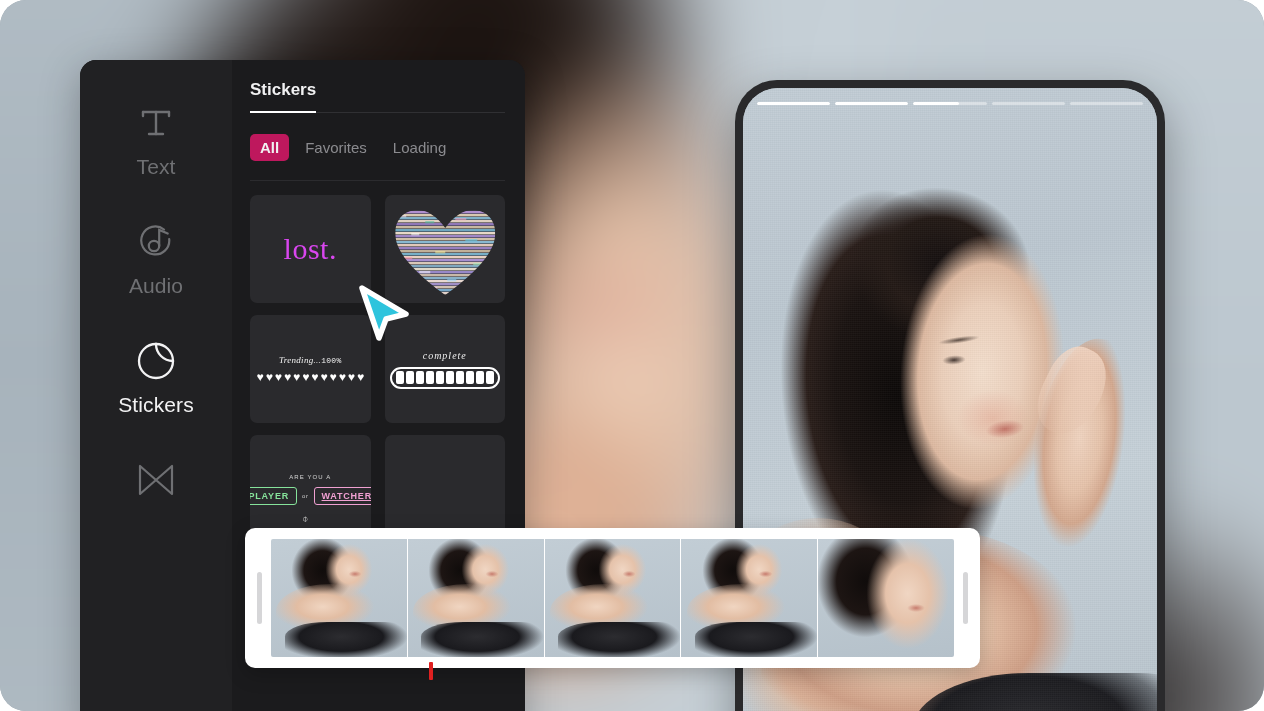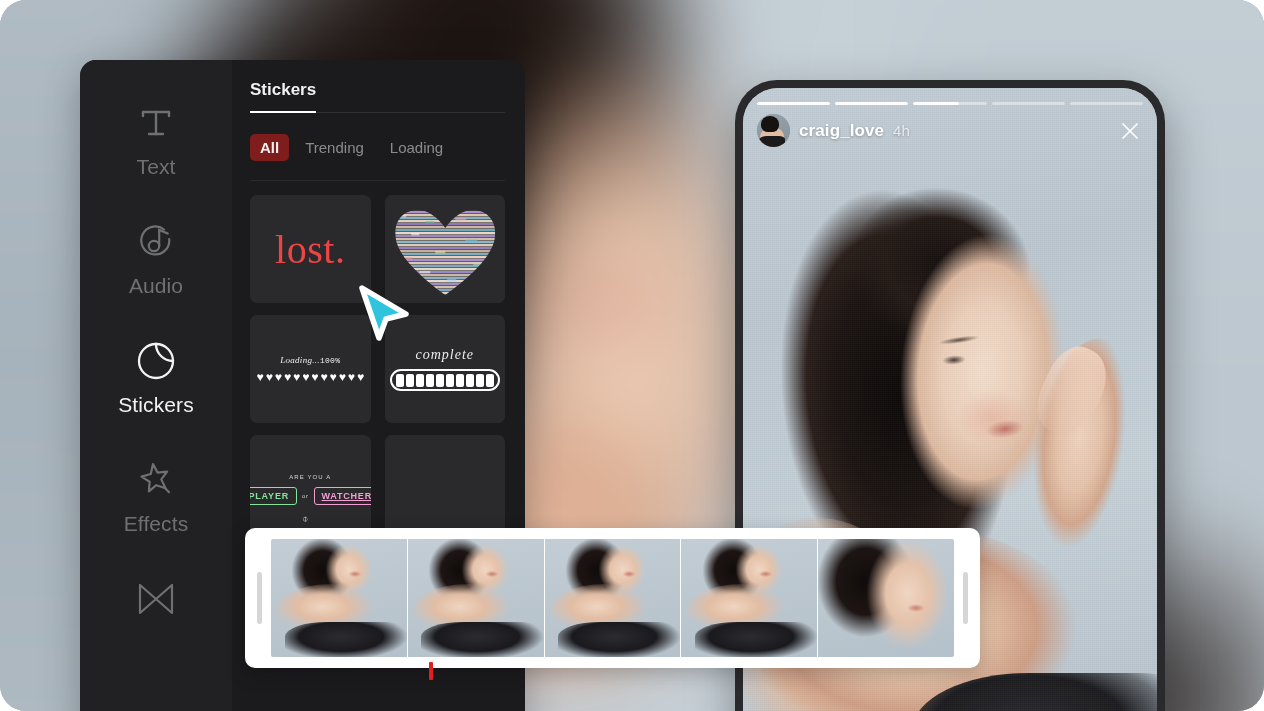--- a/index.html
+++ b/index.html
@@ -286,60 +286,60 @@
 
   .sc-tabs {
     display: flex; align-items: center; gap: 6px;
     margin-top: 21px;
   }
   .sc-tab {
     font-size: 15px; color: #8b8b8f;
     padding: 5px 10px; border-radius: 5px;
     cursor: pointer;
   }
-  .sc-tab.active { color: #f1f1f2; background: #7f1d1d; font-weight: bold; }
+  .sc-tab.active { color: #f1f1f2; background: #be185d; font-weight: bold; }
   .sc-tabs-rule { height: 1px; background: #2b2b2e; margin-top: 19px; }
 
   .sticker-grid {
     margin-top: 14px;
     display: grid; grid-template-columns: 1fr 1fr;
     gap: 12px 14px;
   }
   .tile {
     height: 108px; border-radius: 7px;
     background: #2a2a2d;
     position: relative; overflow: hidden;
     display: flex; align-items: center; justify-content: center;
     cursor: pointer;
   }
 
   
   .t-lost {
-    color: #ef4444; font-family: "Liberation Serif", serif;
-    font-size: 40px; letter-spacing: .5px;
+    color: #d946ef; font-family: "Liberation Serif", serif;
+    font-size: 30px; letter-spacing: .5px;
   }
   
   .heart-wrap { width: 100%; height: 100%; position: relative; }
 
   
   .load-bar {
     width: 104px; height: 19px; border-radius: 11px;
     border: 1.6px solid #cfcfcf;
   }
   .load-cap { font-size: 8px; color: #c9c9c9; margin-top: 7px; letter-spacing: .4px; }
   .t-col { display: flex; flex-direction: column; align-items: center; }
 
   
   .load2-cap { font-size: 9px; color: #f0f0f0; font-family: "Liberation Serif", serif; font-style: italic; letter-spacing: .3px; }
   .load2-cap b { font-style: normal; font-family: "Liberation Mono", monospace; font-size: 8px; font-weight: normal; }
   .hearts { display: flex; gap: 2px; margin-top: 6px; }
   .hearts span { color: #ffffff; font-size: 12px; line-height: 1; }
 
   
-  .comp-cap { font-size: 14px; color: #ededed; font-family: "Liberation Serif", serif; font-style: italic; letter-spacing: 1px; }
+  .comp-cap { font-size: 10px; color: #ededed; font-family: "Liberation Serif", serif; font-style: italic; letter-spacing: 1px; }
   .comp-bar {
     margin-top: 6px;
     width: 110px; height: 22px; border-radius: 12px;
     border: 2.2px solid #ffffff;
     display: flex; align-items: center; gap: 2px;
     padding: 0 4px;
   }
   .comp-bar i { flex: 1; height: 13px; background: #ffffff; border-radius: 2px; display: block; }
 
   
@@ -459,36 +459,20 @@
             <div class="fill" style="width:62%"></div>
           </div>
         <div class="seg">
             <div class="fill" style="width:0%"></div>
           </div>
         <div class="seg">
             <div class="fill" style="width:0%"></div>
           </div>
       </div>
 
-      <div class="story-head">
-        <div class="avatar">
-          <div class="a-sky"></div>
-            <div class="a-body"></div>
-            <div class="a-hair"></div>
-            <div class="a-dark"></div>
-        </div>
-        <span class="story-user">craig_love</span>
-        <span class="story-time">4h</span>
-        <span class="story-close">
-          <svg width="24" height="24" viewBox="0 0 24 24" fill="none" stroke="#ffffff" stroke-width="1.7" stroke-linecap="round">
-            <line x1="5" y1="5" x2="19" y2="19"></line>
-              <line x1="19" y1="5" x2="5" y2="19"></line>
-          </svg>
-        </span>
-      </div>
 
     </div>
   </div>
 
   <div class="editor">
 
     <div class="sidebar">
 
       <div class="side-item">
         <span class="ico">
@@ -518,49 +502,40 @@
         <span class="ico">
           <svg width="46" height="46" viewBox="0 0 46 46" fill="none" stroke="currentColor" stroke-width="2.3" stroke-linecap="round" stroke-linejoin="round">
             <path d="M23 6a17 17 0 1 0 17 17"></path>
             <path d="M23 6c0 9.4 7.6 17 17 17"></path>
             <path d="M23 6a17 17 0 0 1 17 17"></path>
           </svg>
         </span>
         <span class="lbl">Stickers</span>
       </div>
 
-      <div class="side-item">
-        <span class="ico">
-          <svg width="46" height="46" viewBox="0 0 46 46" fill="none" stroke="currentColor" stroke-width="2.2" stroke-linecap="round" stroke-linejoin="round">
-            <path d="M20 7l4.5 8.6 9.6-.9-5.8 7.7 4.2 8.8-9.2-3-7.4 6.2.7-9.6-8.1-5.2 9.3-2.6z"></path>
-            <path d="M31.5 30.5l4.5 4.8"></path>
-          </svg>
-        </span>
-        <span class="lbl">Effects</span>
-      </div>
 
       <div class="side-item">
         <span class="ico">
           <svg width="46" height="46" viewBox="0 0 46 46" fill="none" stroke="currentColor" stroke-width="2.2" stroke-linejoin="round">
             <path d="M7 9v28l16-14z"></path>
               <path d="M39 9v28L23 23z"></path>
           </svg>
         </span>
       </div>
 
     </div>
 
     <div class="sticker-col">
 
       <div><span class="sc-title">Stickers</span></div>
       <div class="sc-rule"></div>
 
       <div class="sc-tabs">
         <span class="sc-tab active">All</span>
-        <span class="sc-tab">Trending</span>
+        <span class="sc-tab">Favorites</span>
         <span class="sc-tab">Loading</span>
       </div>
       <div class="sc-tabs-rule"></div>
 
       <div class="sticker-grid">
 
         <div class="tile">
           <span class="t-lost">lost.</span>
         </div>
 
@@ -620,21 +595,21 @@
                 </g>
               </g>
             </svg>
           </div>
         </div>
 
 
         <div class="tile">
           <div class="t-col">
             <div class="load2-cap">
-              <span>Loading...</span><b>100%</b>
+              <span>Trending...</span><b>100%</b>
             </div>
             <div class="hearts">
               <span>♥</span>
                 <span>♥</span>
                 <span>♥</span>
                 <span>♥</span>
                 <span>♥</span>
                 <span>♥</span>
               <span>♥</span>
                 <span>♥</span>

